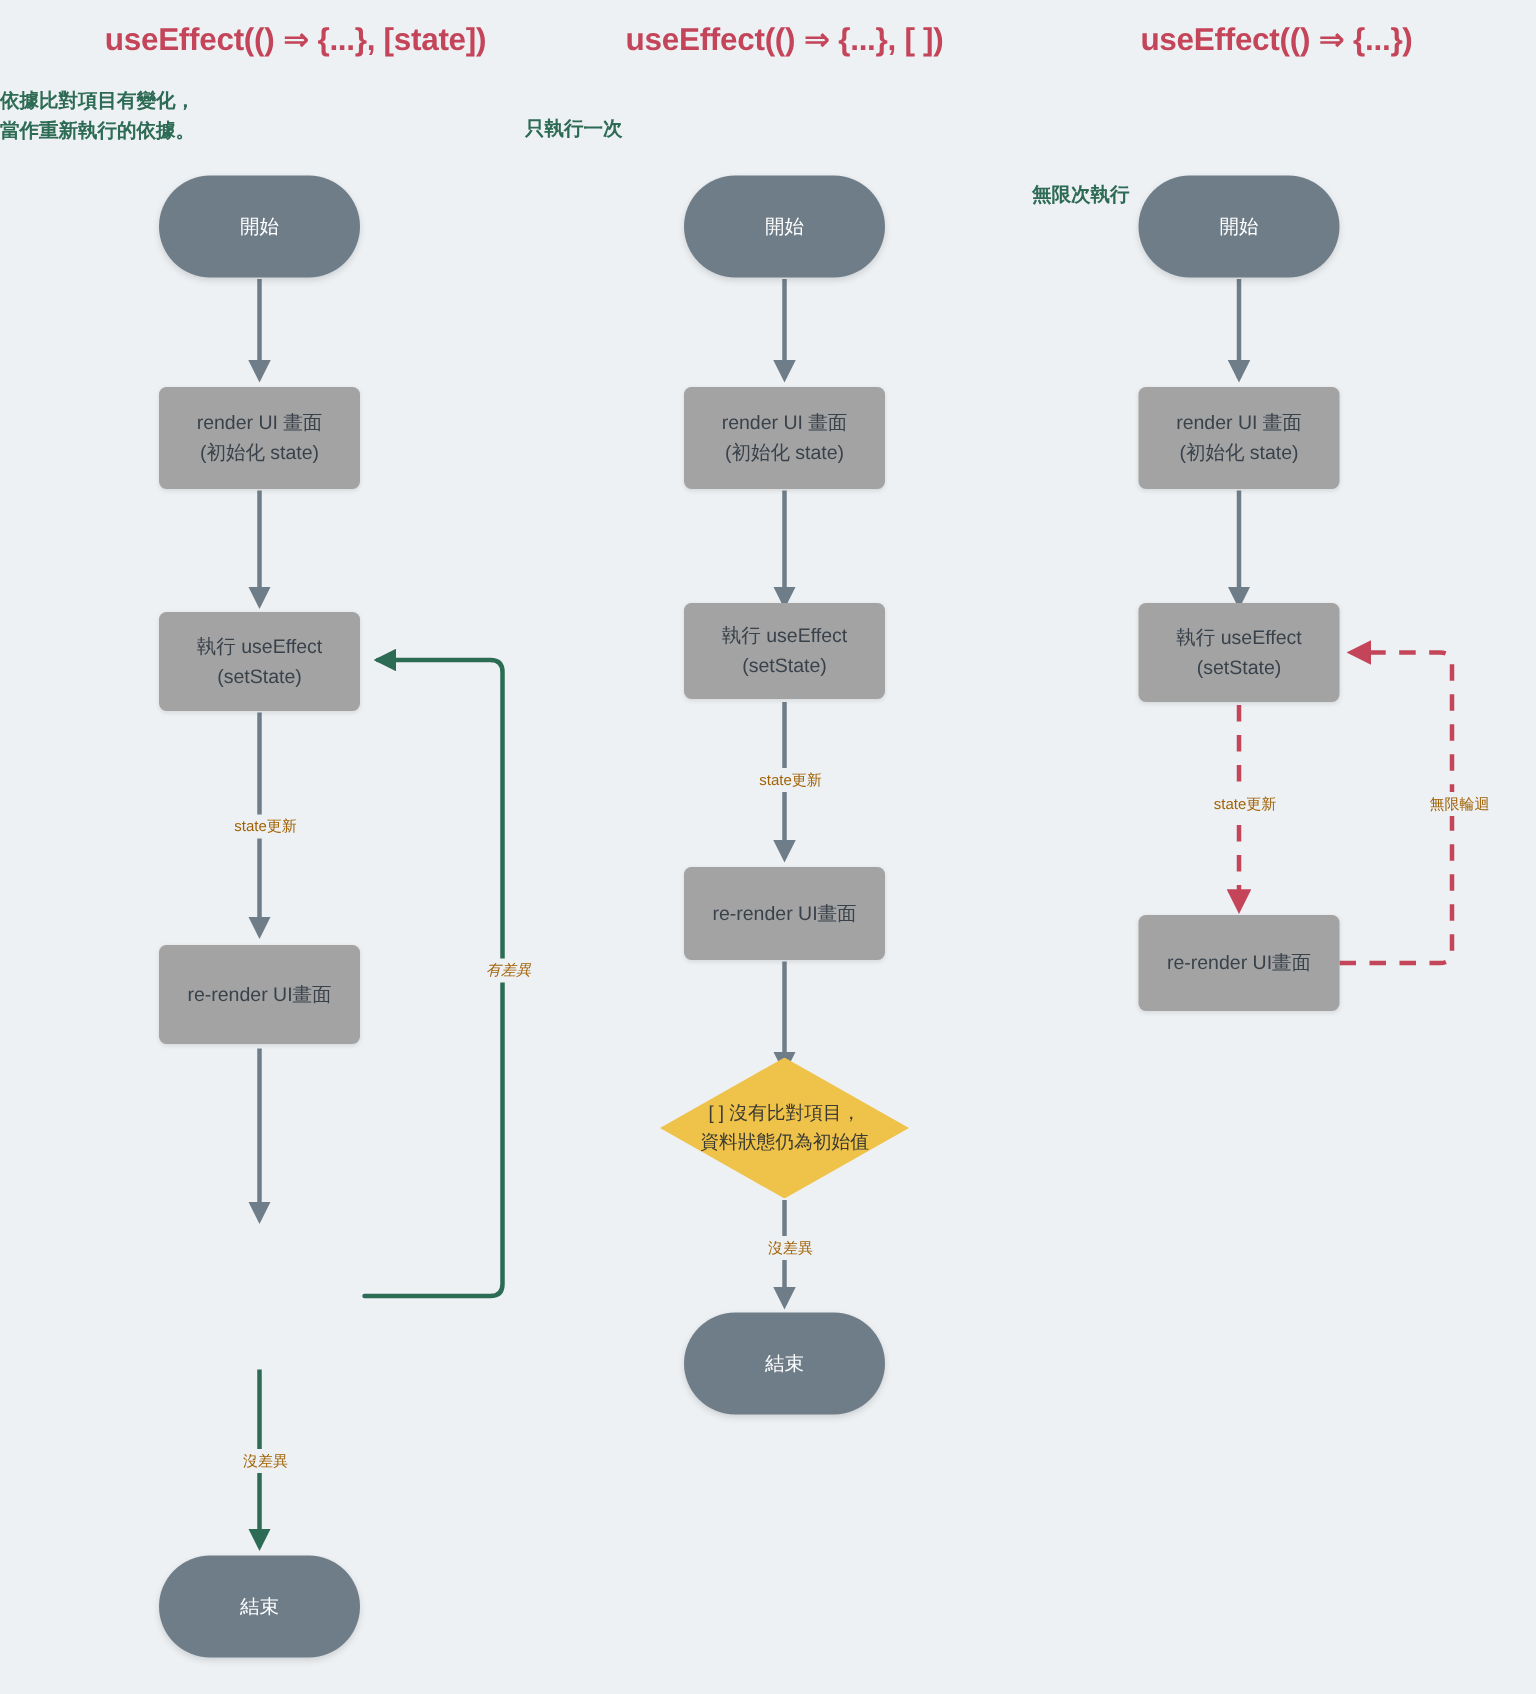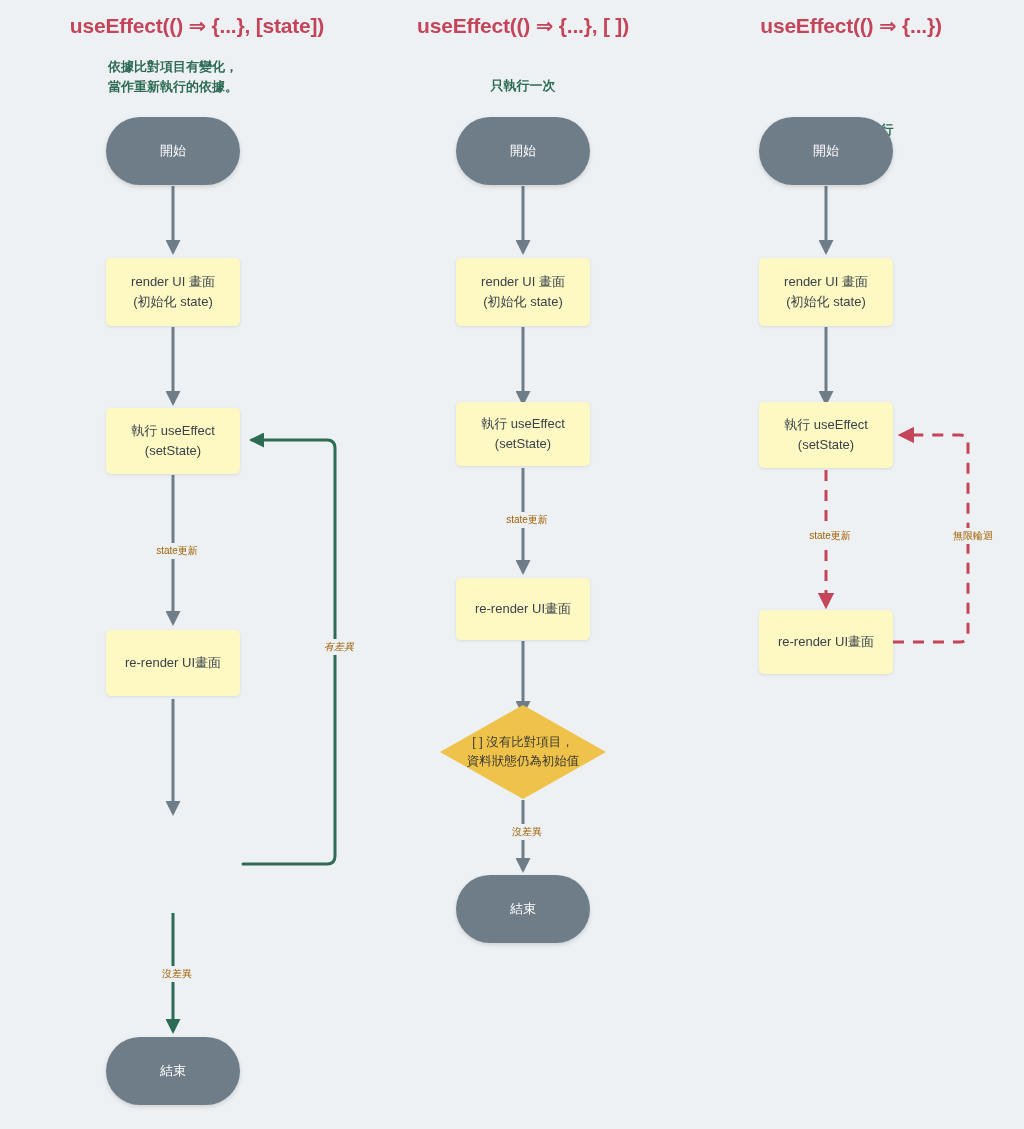--- a/index.html
+++ b/index.html
@@ -11,33 +11,33 @@
   }
   .board{position:absolute;inset:0;}
   svg.edges{position:absolute;left:0;top:0;width:1024px;height:1129px;pointer-events:none;}
 
   .col-title{
     position:absolute;text-align:center;
     font-size:21px;font-weight:bold;color:#c4455a;
     letter-spacing:-0.2px;white-space:nowrap;
   }
   .col-sub{
-    position:absolute;text-align:center;
+    position:absolute;
     font-size:13px;font-weight:bold;color:#2e6b55;
     line-height:1.55;
   }
 
   .node{position:absolute;display:flex;align-items:center;justify-content:center;text-align:center;}
 
   .terminal{
     background:#6f7d89;color:#ffffff;border-radius:34px;
     font-size:13px;box-shadow:0 2px 4px rgba(60,70,80,.18);
   }
   .process{
-    background:#fef9c3;color:#39424b;border-radius:5px;
+    background:#a3a3a3;color:#39424b;border-radius:5px;
     font-size:13px;line-height:1.55;
     box-shadow:0 1px 3px rgba(60,70,80,.13);
   }
   .decision{
     color:#3a3a33;font-size:12.5px;line-height:1.5;
     background:transparent;
   }
   .decision .dia{
     position:absolute;left:0;top:0;width:100%;height:100%;
     background:#efc24a;

